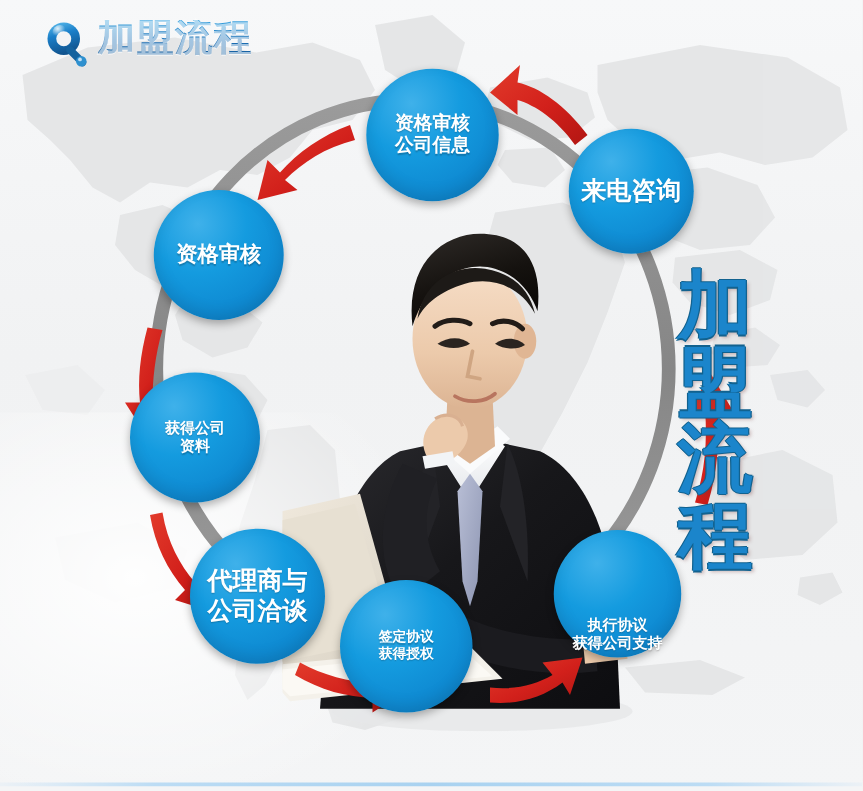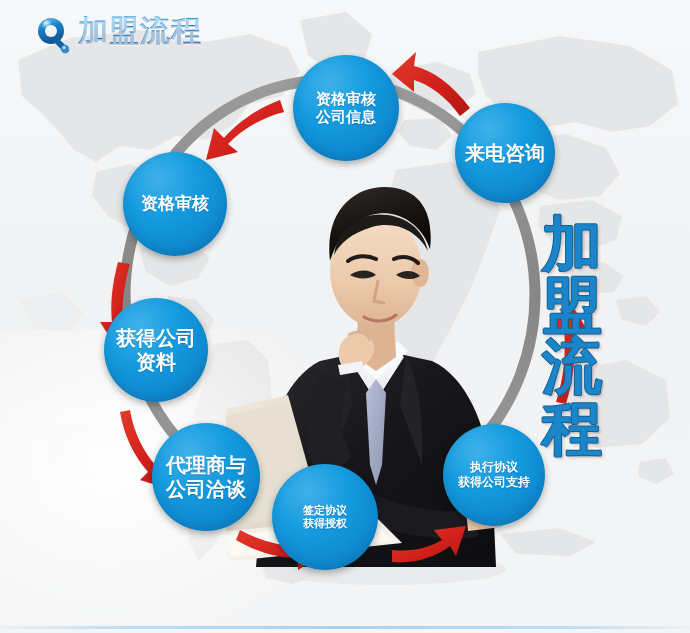--- a/index.html
+++ b/index.html
@@ -72,24 +72,24 @@
     color:#fff;display:flex;align-items:center;justify-content:center;text-align:center;
     font-weight:bold;line-height:1.22;
     text-shadow:0 1px 1px rgba(0,0,0,.22);
     box-sizing:border-box;padding:4px;
   }
   .node .lbl{display:block;white-space:pre-line;}
 
   #node-1{left:455px;top:103px;width:100px;height:100px;font-size:20px;}
   #node-2{left:293px;top:55px;width:106px;height:106px;font-size:15px;}
   #node-3{left:123px;top:152px;width:104px;height:104px;font-size:17px;}
-  #node-4{left:104px;top:298px;width:104px;height:104px;font-size:20px;}
+  #node-4{left:104px;top:298px;width:104px;height:104px;font-size:12px;}
   #node-5{left:152px;top:423px;width:108px;height:108px;font-size:20px;}
   #node-6{left:272px;top:464px;width:106px;height:106px;font-size:11px;}
-  #node-7{left:443px;top:424px;width:102px;height:102px;font-size:12px;}
+  #node-7{left:443px;top:424px;width:102px;height:102px;font-size:12px;align-items:flex-end;}
 
   
   .bottom-rule{
     position:absolute;left:0;bottom:4px;width:690px;height:3px;
     background:linear-gradient(90deg,rgba(190,220,245,.15),#bcdcf4 18%,#a9d2f0 50%,#bcdcf4 82%,rgba(190,220,245,.15));
   }
   .bottom-pad{position:absolute;left:0;bottom:0;width:690px;height:4px;background:#f4f5f6;}
 </style>
 </head>
 <body>

